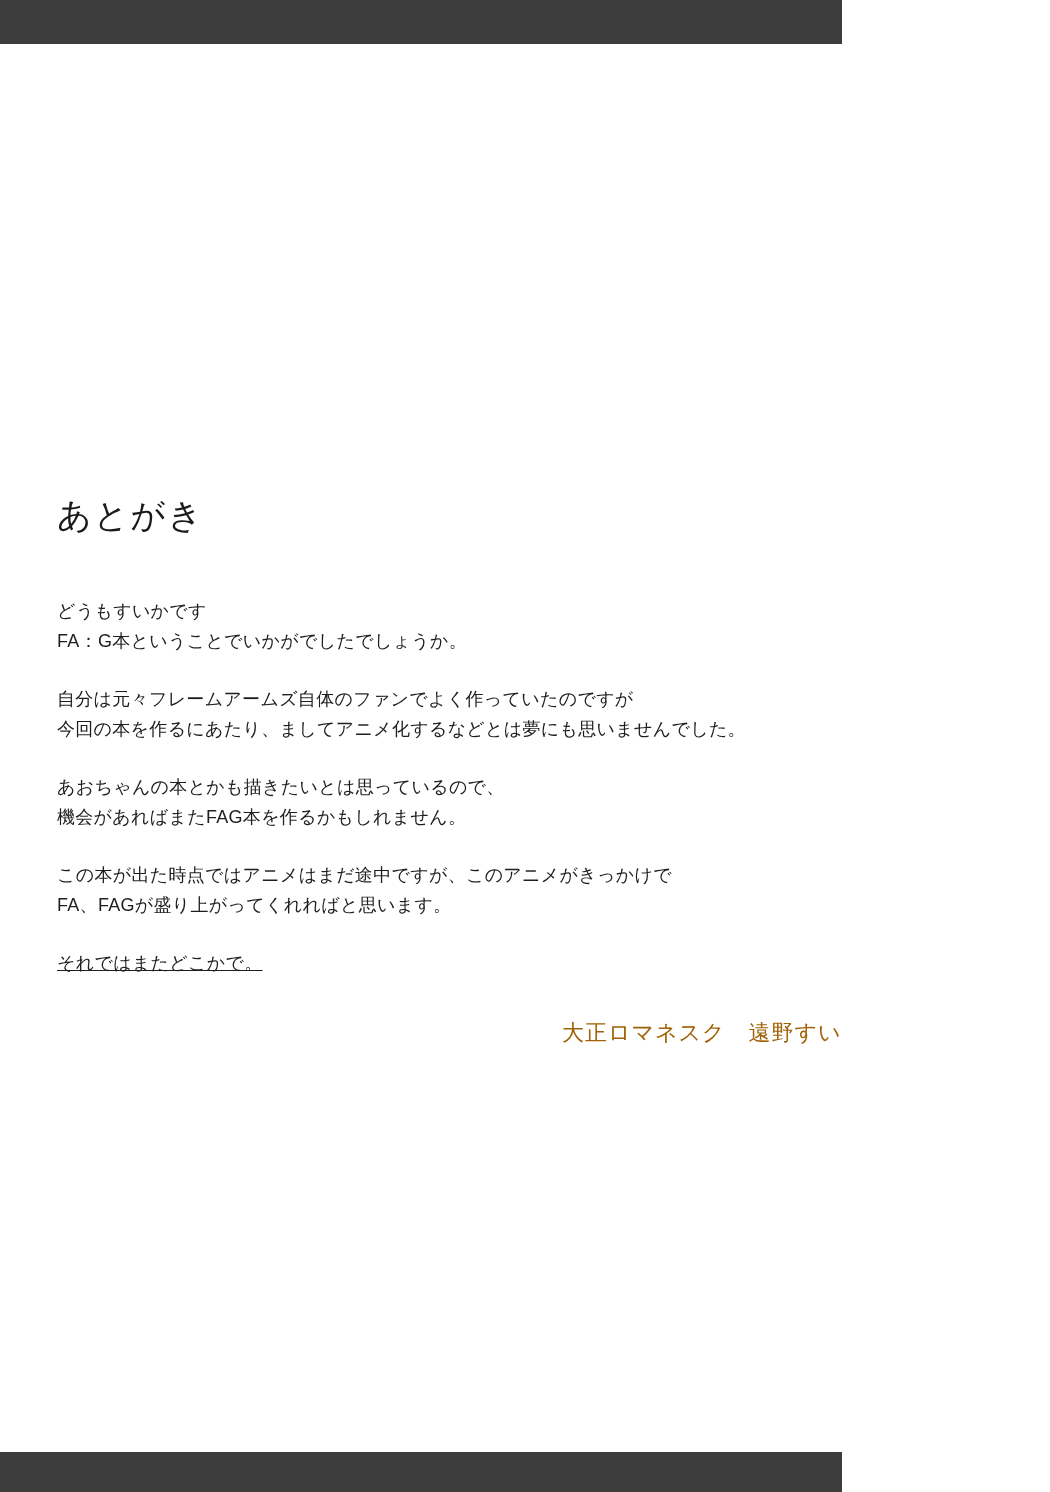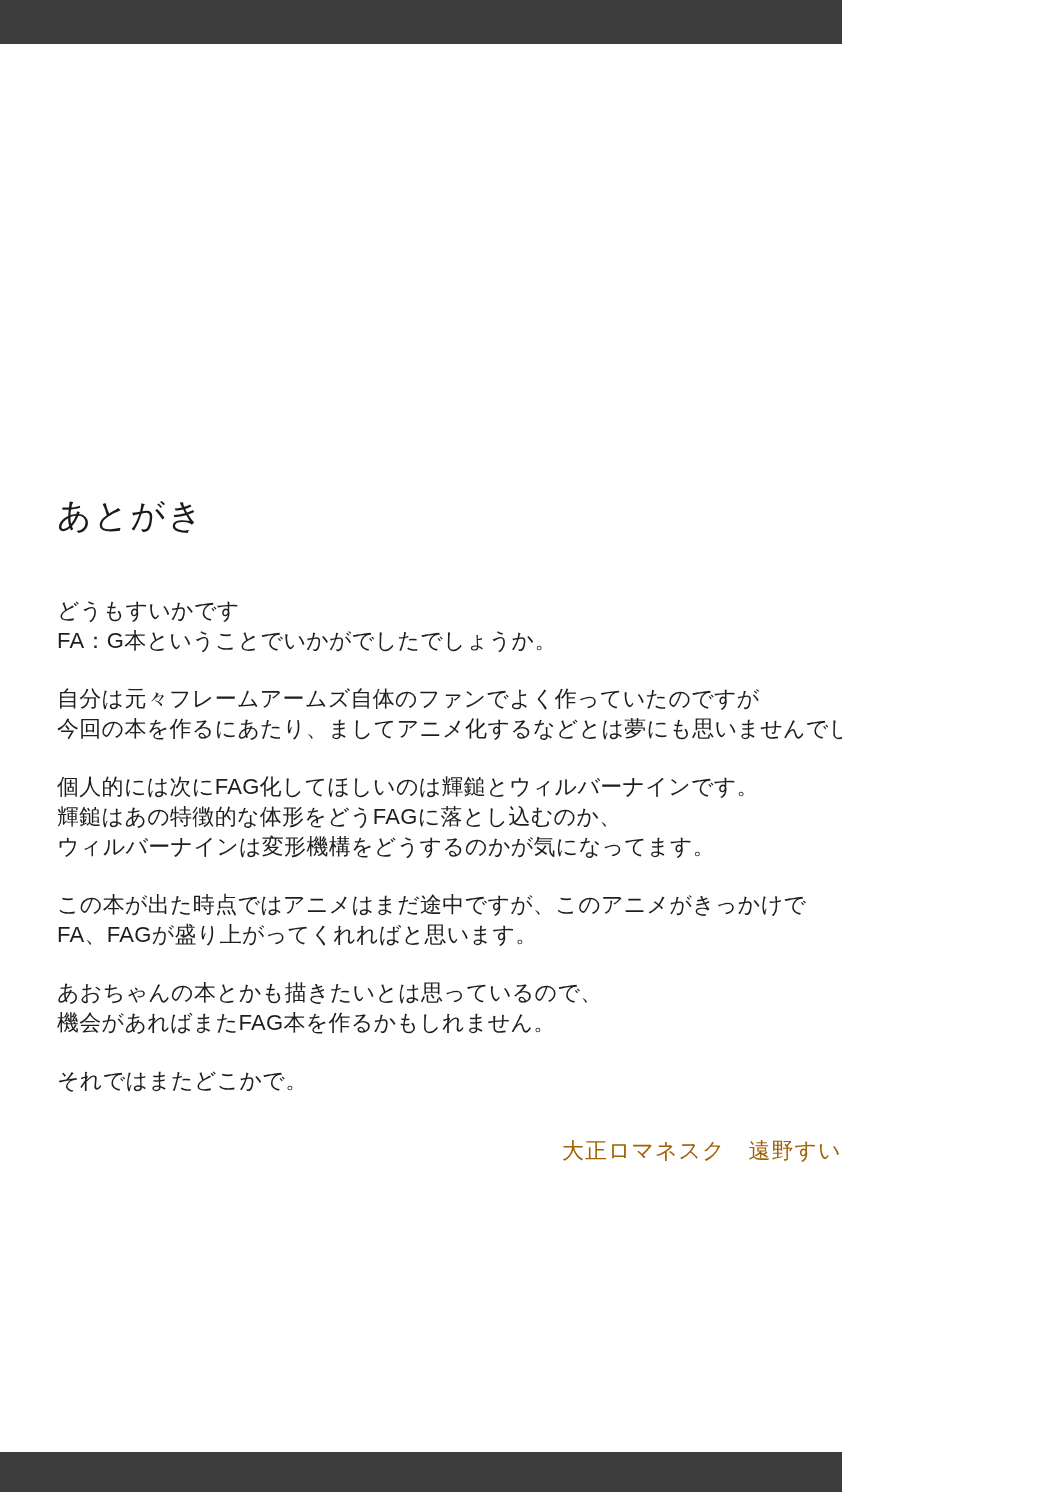--- a/index.html
+++ b/index.html
@@ -38,29 +38,30 @@
   }
   .afterword-title {
     font-size: 34px;
     line-height: 1.2;
     letter-spacing: 2px;
     margin: 0 0 60px 0;
     font-weight: normal;
     color: #1a1a1a;
   }
   .para {
-    font-size: 22px;
+    font-size: 18px;
     line-height: 30px;
     letter-spacing: 0.3px;
     margin: 0 0 28px 0;
     color: #1e1e1e;
     white-space: pre-line;
   }
   .para.last {
     margin-bottom: 40px;
+    text-decoration: underline;
   }
   .signature {
     font-size: 22px;
     line-height: 30px;
     letter-spacing: 1px;
     text-align: right;
     margin: 22px 0 0 0;
     padding-right: 92px;
     color: #a16207;
   }
@@ -74,25 +75,22 @@
   <div class="edge-band bottom"></div>
 
   <div class="content">
 
     <h1 class="afterword-title">あとがき</h1>
 
     <p class="para">どうもすいかです
 FA：G本ということでいかがでしたでしょうか。</p>
     <p class="para">自分は元々フレームアームズ自体のファンでよく作っていたのですが
 今回の本を作るにあたり、ましてアニメ化するなどとは夢にも思いませんでした。</p>
-    <p class="para">個人的には次にFAG化してほしいのは輝鎚とウィルバーナインです。
-輝鎚はあの特徴的な体形をどうFAGに落とし込むのか、
-ウィルバーナインは変形機構をどうするのかが気になってます。</p>
+    <p class="para">あおちゃんの本とかも描きたいとは思っているので、
+機会があればまたFAG本を作るかもしれません。</p>
     <p class="para">この本が出た時点ではアニメはまだ途中ですが、このアニメがきっかけで
 FA、FAGが盛り上がってくれればと思います。</p>
-    <p class="para">あおちゃんの本とかも描きたいとは思っているので、
-機会があればまたFAG本を作るかもしれません。</p>
     <p class="para last">それではまたどこかで。</p>
 
     <p class="signature">大正ロマネスク　遠野すいか</p>
 
   </div>
 </div>
 
 </body></html>

